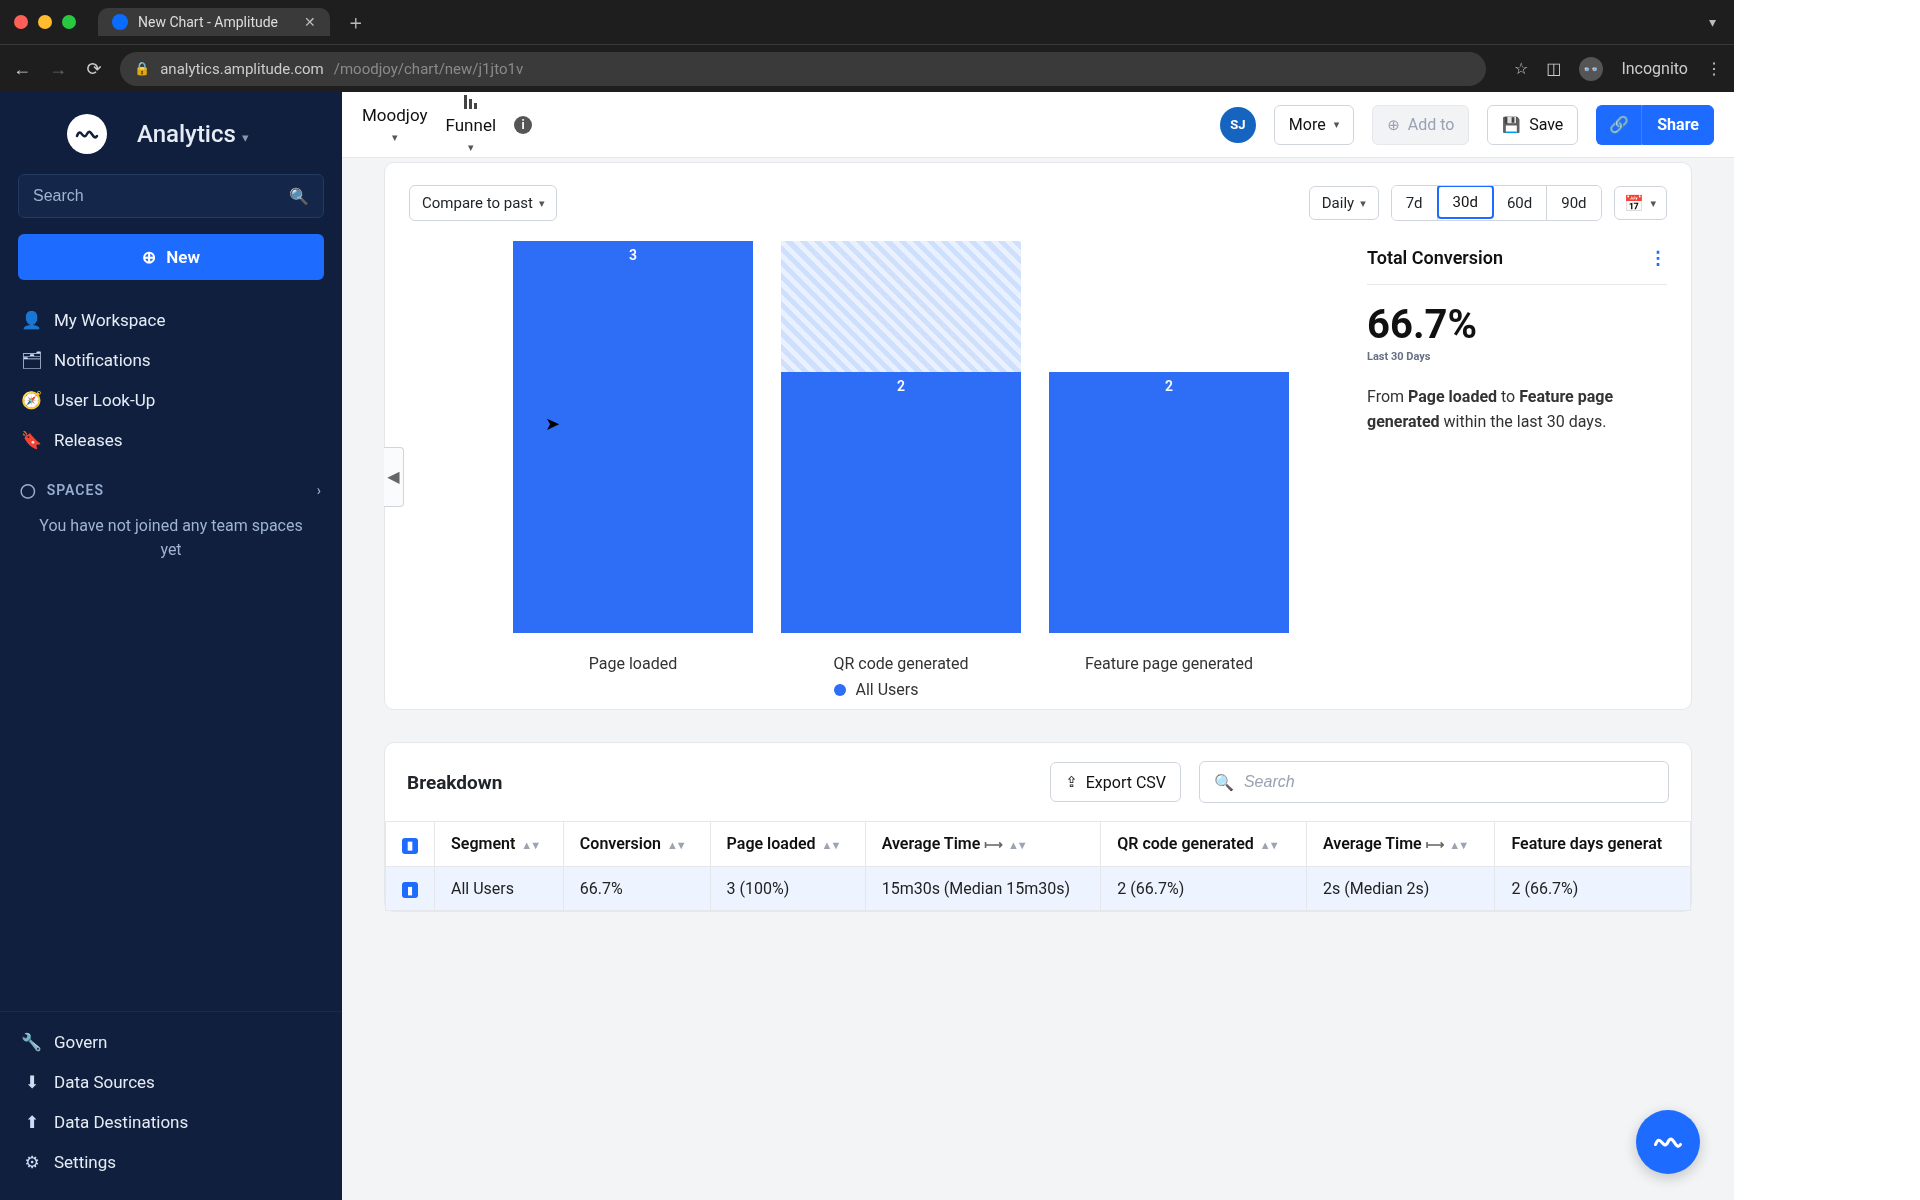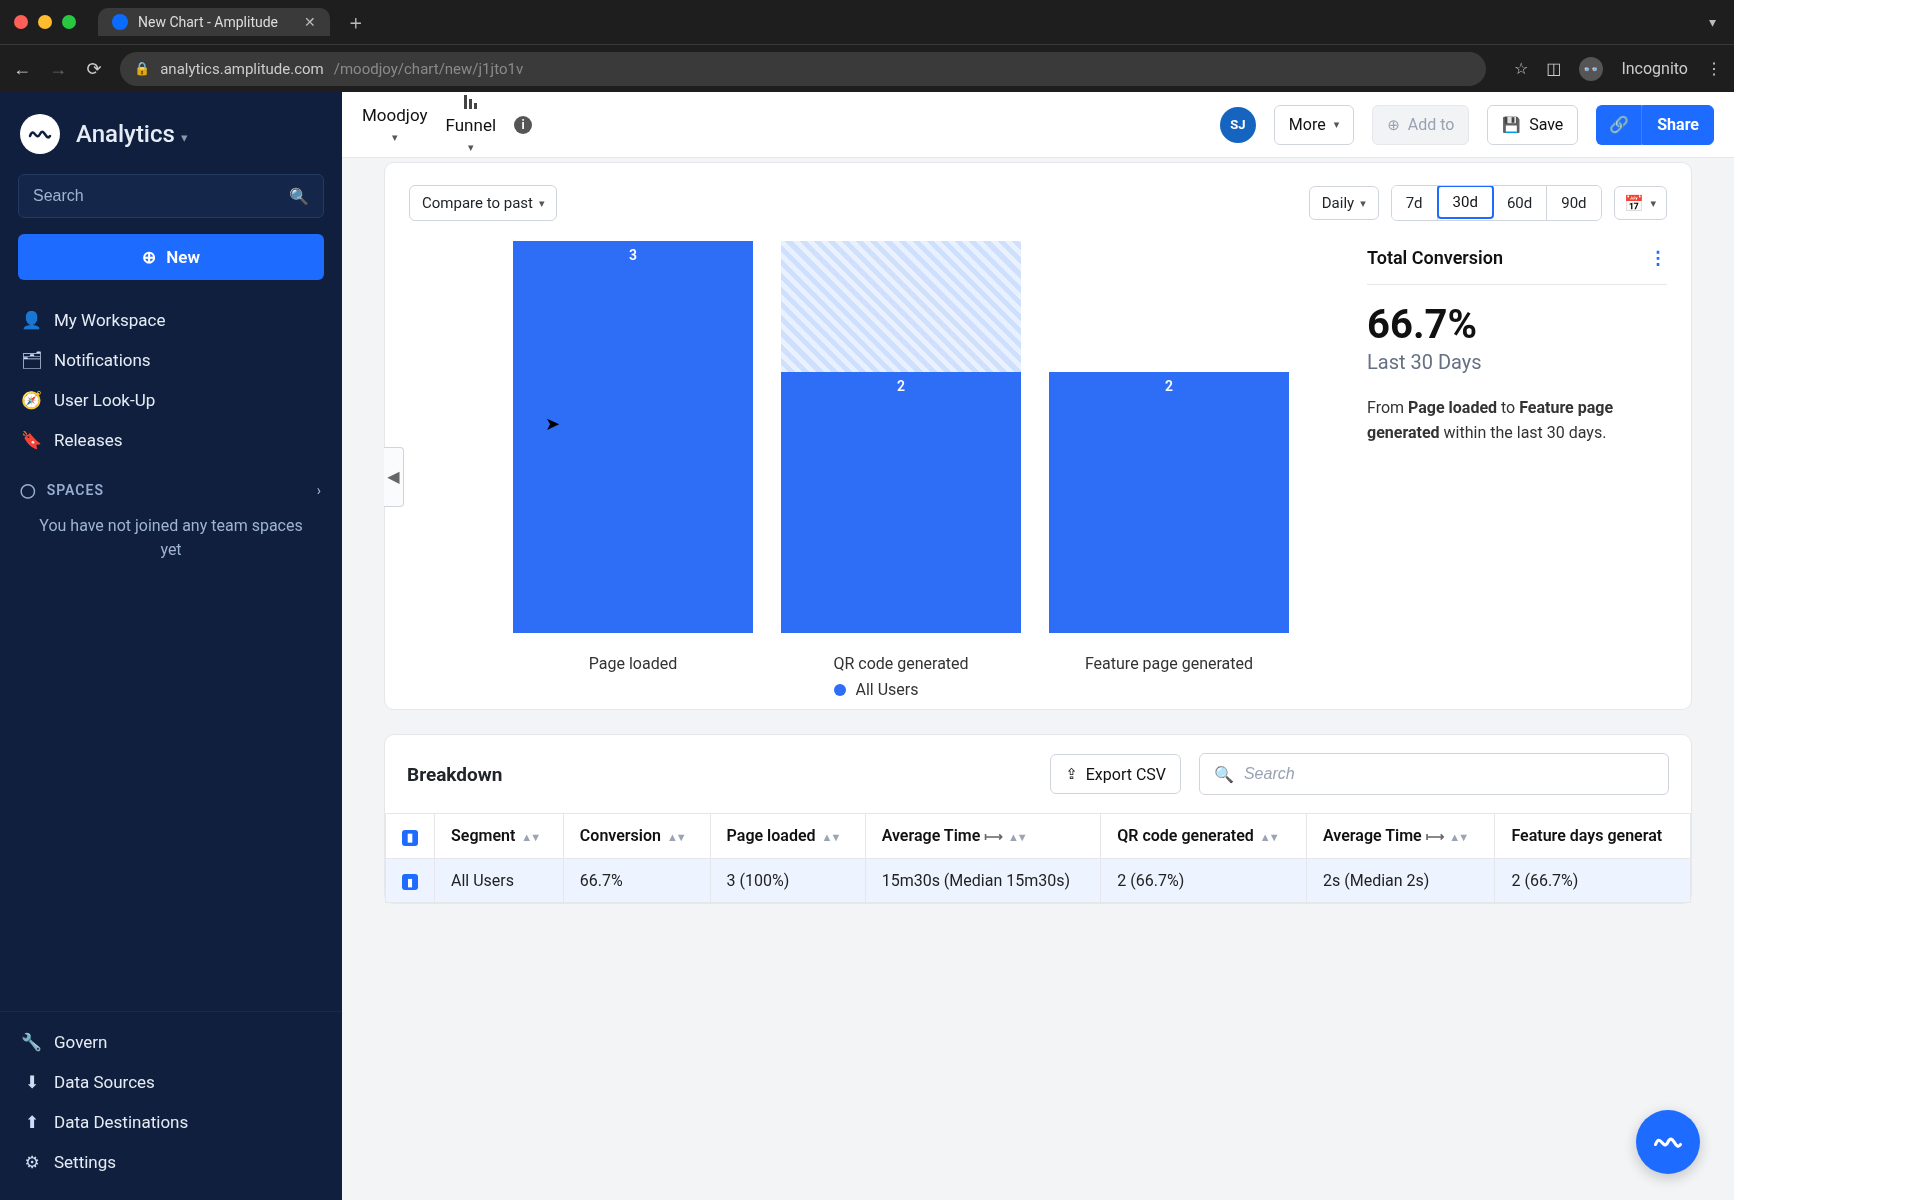--- a/index.html
+++ b/index.html
@@ -21,21 +21,21 @@
   .urlbox { flex:1; display:flex; align-items:center; background:#3a3a3a; border-radius:20px; height:34px; padding:0 14px; font-size:15px; color:#ccc; gap:10px;}
   .url-secure{font-size:13px;}
   .url-dim { color:#8a8a8a; }
   .right-ico { display:flex; align-items:center; gap:18px; color:#ccc; font-size:16px; margin-left:12px;}
   .inco { background:#555; border-radius:50%; width:24px; height:24px; display:inline-flex; align-items:center; justify-content:center; font-size:14px;}
 
   
   .app { flex:1; display:flex; min-height:0; }
   
   .sidebar { width:342px; background:#0f1f3d; color:#e6ecf5; display:flex; flex-direction:column; }
-  .sb-head { display:flex; align-items:center; gap:16px; padding:22px 28px 18px 20px; }
+  .sb-head { display:flex; align-items:center; gap:30px; padding:22px 28px 18px 20px;margin-left:47px; }
   .sb-logo { width:40px; height:40px; border-radius:50%; background:#fff; color:#0f1f3d; display:flex; align-items:center; justify-content:center; font-weight:700; font-size:22px;}
   .sb-title { font-size:24px; font-weight:500; }
   .sb-title-chev { color:#89a; font-size:13px; margin-left:6px;}
   .sb-search { margin:2px 18px 16px; background:#14274a; border:1px solid #233a62; border-radius:6px; height:44px; display:flex; align-items:center; padding:0 14px; color:#aebfd8; }
   .sb-search input { flex:1; background:transparent; border:none; outline:none; color:#e6ecf5; font-size:16px;}
   .sb-search input::placeholder{color:#9fb3d2;}
   .sb-new { margin:0 18px 20px; background:#1e6bff; border-radius:6px; height:46px; display:flex; align-items:center; justify-content:center; gap:10px; color:#fff; font-weight:600; font-size:17px; }
   .sb-list { padding:0 10px; }
   .sb-item { display:flex; align-items:center; gap:12px; padding:10px 12px; border-radius:6px; font-size:17px; color:#e6ecf5; cursor:pointer;}
   .sb-ico { width:20px; display:inline-flex; justify-content:center; color:#cdddf5;}
@@ -88,25 +88,25 @@
   .xcat span{width:240px;text-align:center;font-size:16px;color:#333;}
   .legend{position:absolute;bottom:-8px;left:0;right:0;text-align:center;font-size:16px;color:#333;display:flex;justify-content:center;align-items:center;gap:10px;}
   .legdot{width:12px;height:12px;border-radius:50%;background:#2e6df6;display:inline-block;}
   .collapse-handle{position:absolute;left:-1px;top:52%;width:20px;height:60px;border:1px solid #d0d5dd;border-left:none;background:#fafbfc;display:flex;align-items:center;justify-content:center;color:#666;border-radius:0 4px 4px 0;}
   
   .metric{width:300px;padding-top:6px;}
   .metric-head{display:flex;align-items:center;font-size:18px;font-weight:600;color:#111;}
   .metric-head .more{margin-left:auto;color:#1e6bff;font-size:18px;cursor:pointer;}
   .metric hr{border:none;border-top:1px solid #e5e7eb;margin:16px 0;}
   .big{font-size:40px;font-weight:700;color:#111;}
-  .sub{color:#667085;font-size:20px;margin-top:2px;}
+  .sub{color:#667085;font-size:11px;margin-top:2px;font-weight:bold;}
   .desc{margin-top:22px;font-size:16px;color:#333;line-height:1.55;}
   .desc b{font-weight:700;}
   
-  .bd-card{margin-top:24px;}
+  .bd-card{margin-top:32px;}
   .bd-top{display:flex;align-items:center;padding:18px 22px;gap:18px;}
   .bd-title{font-size:19px;font-weight:700;}
   .bd-sp{flex:1;}
   .srch{border:1px solid #d0d5dd;border-radius:6px;height:42px;display:flex;align-items:center;gap:10px;padding:0 14px;width:470px;color:#98a2b3;}
   .srch input{border:none;outline:none;flex:1;font-size:16px;}
   .srch input::placeholder{font-style:italic;color:#98a2b3;}
   .table{width:100%;border-top:1px solid #e5e7eb;border-collapse:collapse;font-size:16px;}
   .table th,.table td{border:1px solid #e5e7eb;padding:12px 16px;text-align:left;white-space:nowrap;}
   .table th{background:#fff;font-weight:600;color:#111;}
   .table td{color:#222;}

